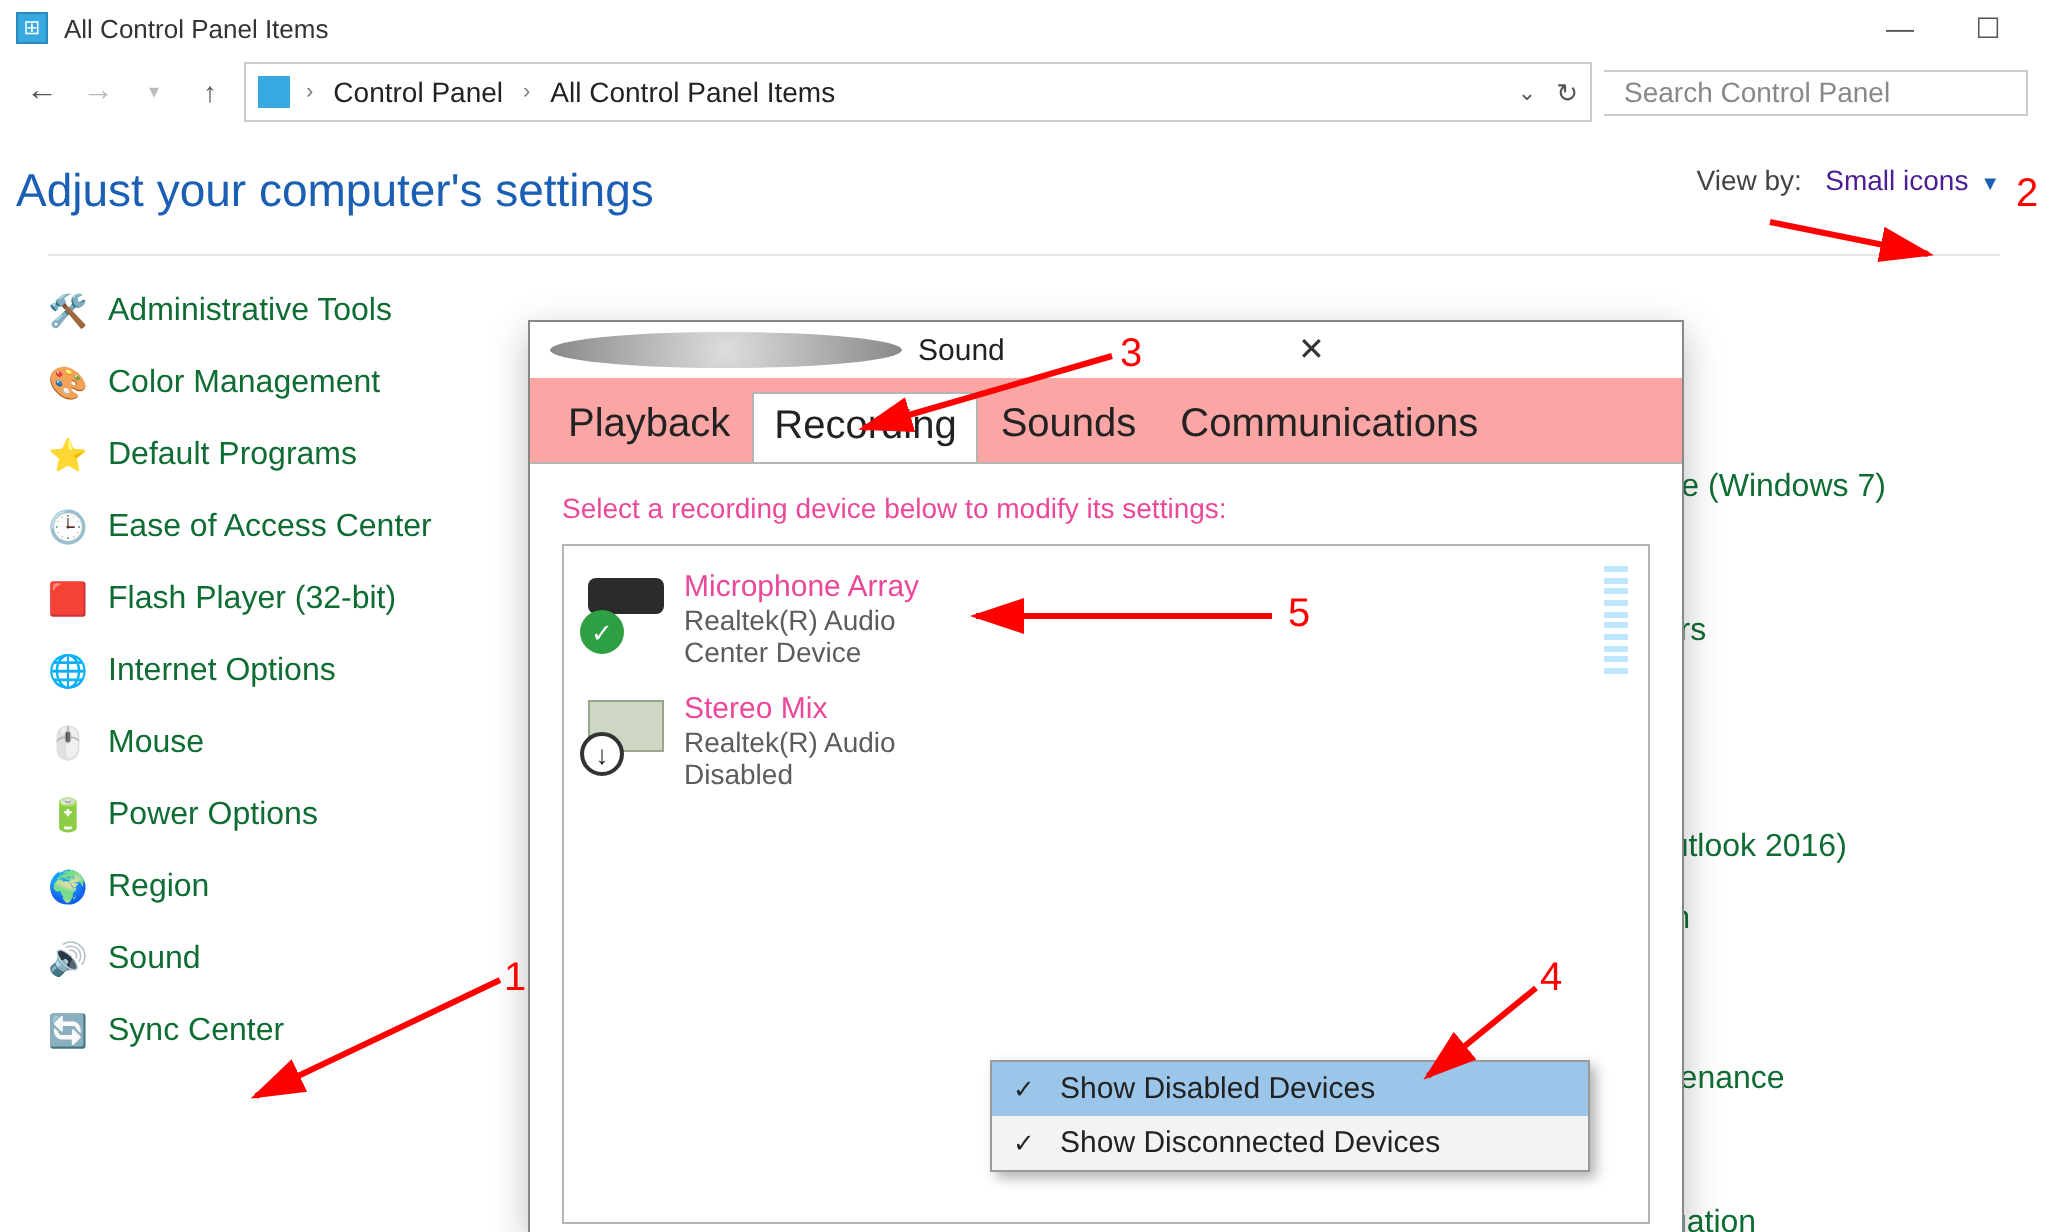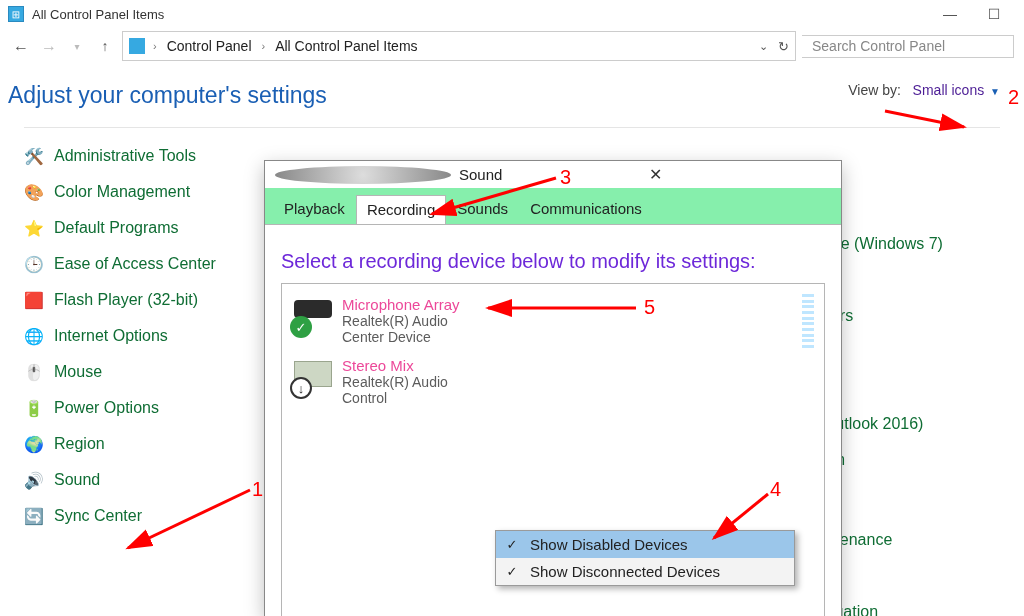--- a/index.html
+++ b/index.html
@@ -38,25 +38,25 @@
   .cp-item .ic { width:20px; height:20px; display:inline-flex; align-items:center; justify-content:center; font-size:16px;}
   .cp-right-col { position:absolute; right:20px; top:206px; width:190px;}
   .cp-right-col .cp-item{ justify-content:flex-start;}
 
   
   .dialog { position:absolute; left:264px; top:160px; width:578px; height:456px; background:#fff; border:1px solid #888; box-shadow:0 6px 18px rgba(0,0,0,.25); display:flex; flex-direction:column;}
   .dialog-title { display:flex; align-items:center; height:32px; padding:0 10px; gap:8px;}
   .dialog-title .dic{ width:18px; height:18px; border-radius:50%; background:radial-gradient(circle,#ddd,#888); }
   .dialog-title span{ flex:1; font-size:15px;}
   .dialog-title .close{ font-size:16px; color:#333; padding:4px 6px;}
-  .tabs { display:flex; background:#86efac; padding-top:6px; padding-left:8px; gap:0; font-size:15px;}
+  .tabs { display:flex; background:#fca5a5; padding-top:6px; padding-left:8px; gap:0; font-size:20px;}
   .tab{ padding:5px 10px 6px 10px; border:1px solid transparent; color:#222; cursor:pointer;}
   .tab.active{ background:#fff; border:1px solid #b5b5b5; border-bottom:1px solid #fff; position:relative; top:1px;}
   .dialog-body{ flex:1; border-top:1px solid #b5b5b5; padding:14px 16px; background:#fff; position:relative;}
-  .hint{ font-size:20px; color:#6d28d9; margin-bottom:10px;margin-top:11px;}
+  .hint{ font-size:14px; color:#ec4899; margin-bottom:10px;}
   .dev-frame{ border:1px solid #b5b5b5; width:100%; height:340px; padding:6px 4px; position:relative;}
   .device{ display:flex; align-items:flex-start; gap:10px; padding:6px 8px;}
   .dev-icon{ width:38px; height:38px; position:relative;}
   .dev-icon .shape{ width:38px; height:18px; background:#2b2b2b; border-radius:4px; position:absolute; top:4px;}
   .dev-icon .badge{ position:absolute; bottom:-4px; left:-4px; width:22px; height:22px; border-radius:50%; display:flex; align-items:center; justify-content:center; font-size:13px; color:#fff;}
   .badge.ok{ background:#2ea043;}
   .badge.down{ background:#fff; border:2px solid #333; color:#222;}
   .chip{ width:38px; height:26px; background:#cdd7c4; border:1px solid #9aa58e; position:absolute; top:4px;}
   .dev-text .dn{ font-size:15px; color:#ec4899;}
   .dev-text .ds{ font-size:14px; color:#5c5c5c;}
@@ -225,21 +225,21 @@
     </div>
           </div>
           <div class="device">
     <div class="dev-icon">
               <div class="chip"></div>
               <div class="badge down">↓</div>
             </div>
     <div class="dev-text">
       <div class="dn">Stereo Mix</div>
       <div class="ds">Realtek(R) Audio</div>
-      <div class="ds">Control</div>
+      <div class="ds">Disabled</div>
     </div>
           </div>
         </div>
     </div>
   </div>
 </div>
 
 <div class="ctx" id="ctx">
     <div class="ctx-item sel">
       <span class="chk">✓</span>

